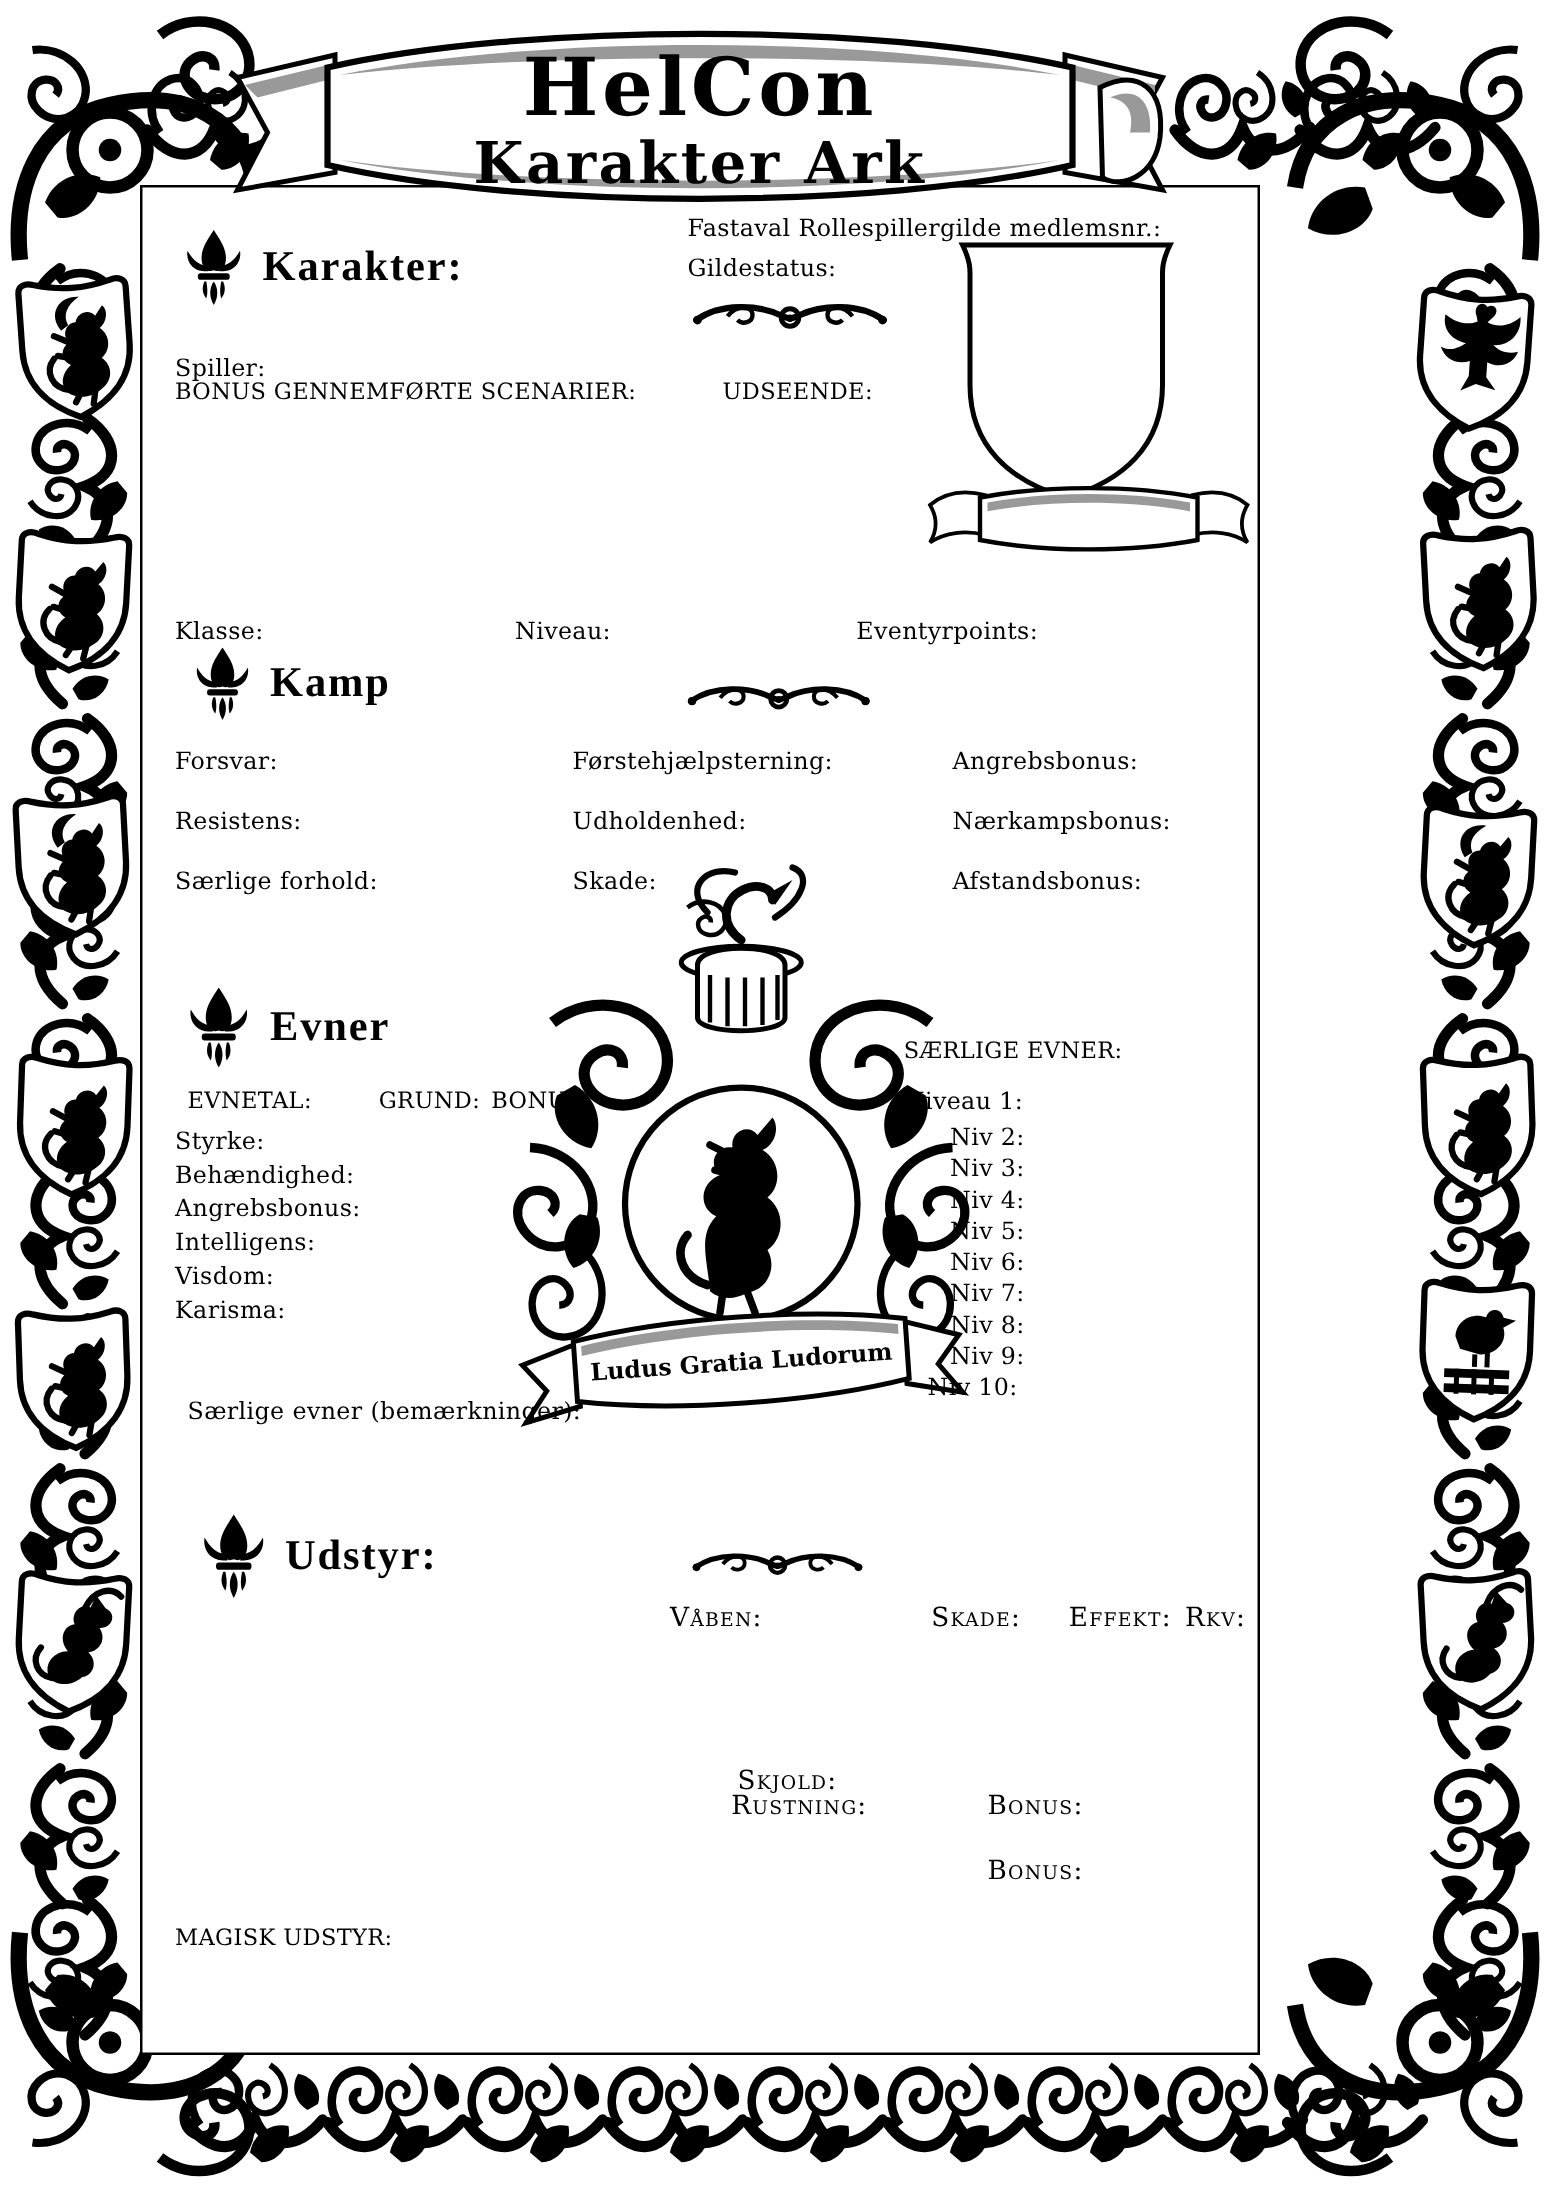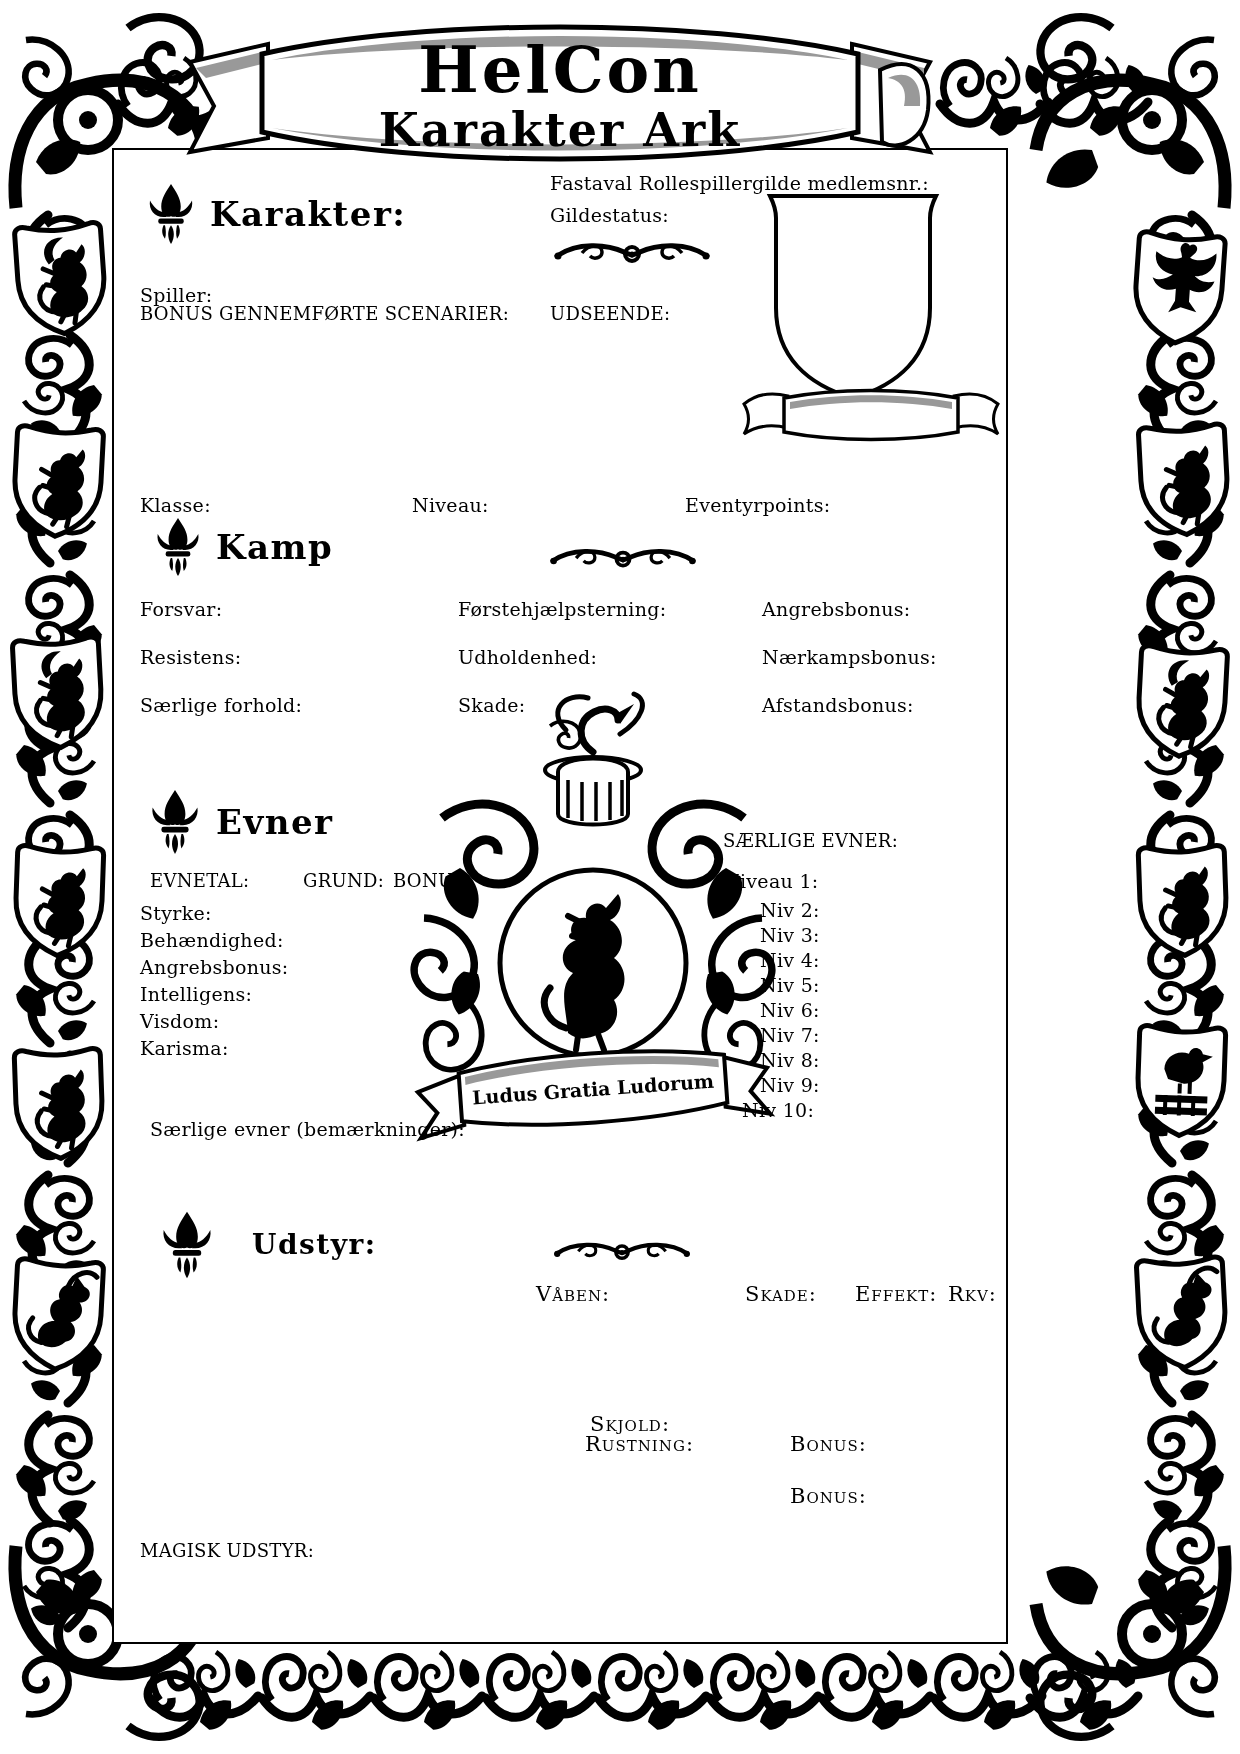--- a/index.html
+++ b/index.html
@@ -9,22 +9,22 @@
     font-family:"DejaVu Serif", serif;
   }
   .layer{position:absolute;left:0;top:0;}
   .inner-frame{
     position:absolute;left:112px;top:148px;width:896px;height:1496px;
     border:2.5px solid #000;background:#fff;z-index:1;box-sizing:border-box;
   }
   .label{position:absolute;font-size:19px;letter-spacing:.3px;white-space:nowrap;z-index:2;}
   .label-s{font-size:18px;}
   .sc{font-variant:small-caps;font-size:21px;letter-spacing:1px;}
-  .bl{font-weight:700;letter-spacing:1.5px;font-size:34px;line-height:1;}
-  .bl-lg{font-size:28px;margin-left:24px;}
+  .bl{font-weight:700;letter-spacing:1.5px;font-size:34px;line-height:1;font-family:Liberation Serif, serif;}
+  .bl-lg{font-size:34px;}
   .sec{position:absolute;display:flex;align-items:center;gap:16px;z-index:2;}
   .fleur-svg{display:block;}
   .deco{position:absolute;z-index:2;}
   svg text{font-family:"DejaVu Serif", serif;fill:#000;}
   .banner-t1{font-size:64px;font-weight:bold;letter-spacing:3px;}
   .banner-t2{font-size:46px;font-weight:bold;letter-spacing:2px;}
   .motto-t{font-size:19px;font-weight:bold;}
 </style>
 </head>
 <body>
@@ -282,21 +282,21 @@
 
 <div class="sec" style="left:148px;top:184px">
   <svg class="fleur-svg" width="46" height="60" viewBox="0 0 60 80">
       <use href="#fleur"></use>
     </svg>
   <span class="bl">Karakter:</span>
 </div>
 
 <div class="label" style="left:140px;top:284px">Spiller:</div>
 <div class="label label-s" style="left:140px;top:303px">BONUS GENNEMFØRTE SCENARIER:</div>
-<div class="label label-s" style="left:550px;top:303px">UDSEENDE:</div>
+<div class="label label-s" style="left:578px;top:303px">UDSEENDE:</div>
 
 <div class="label" style="left:140px;top:494px">Klasse:</div>
 <div class="label" style="left:412px;top:494px">Niveau:</div>
 <div class="label" style="left:685px;top:494px">Eventyrpoints:</div>
 
 <div class="sec" style="left:156px;top:518px">
   <svg class="fleur-svg" width="44" height="58" viewBox="0 0 60 80">
       <use href="#fleur"></use>
     </svg>
   <span class="bl">Kamp</span>

